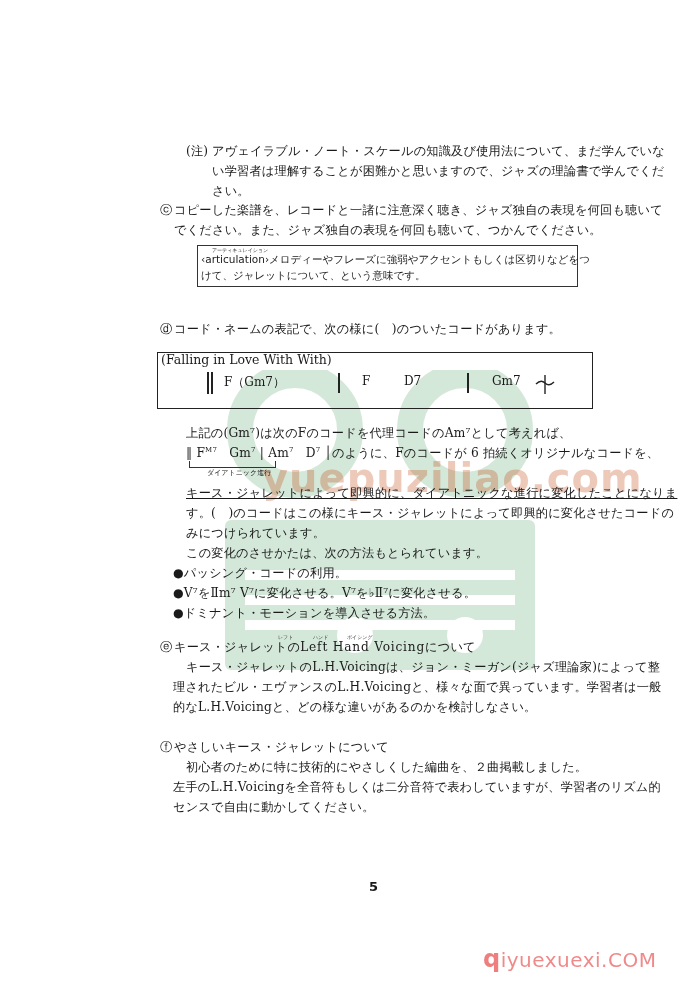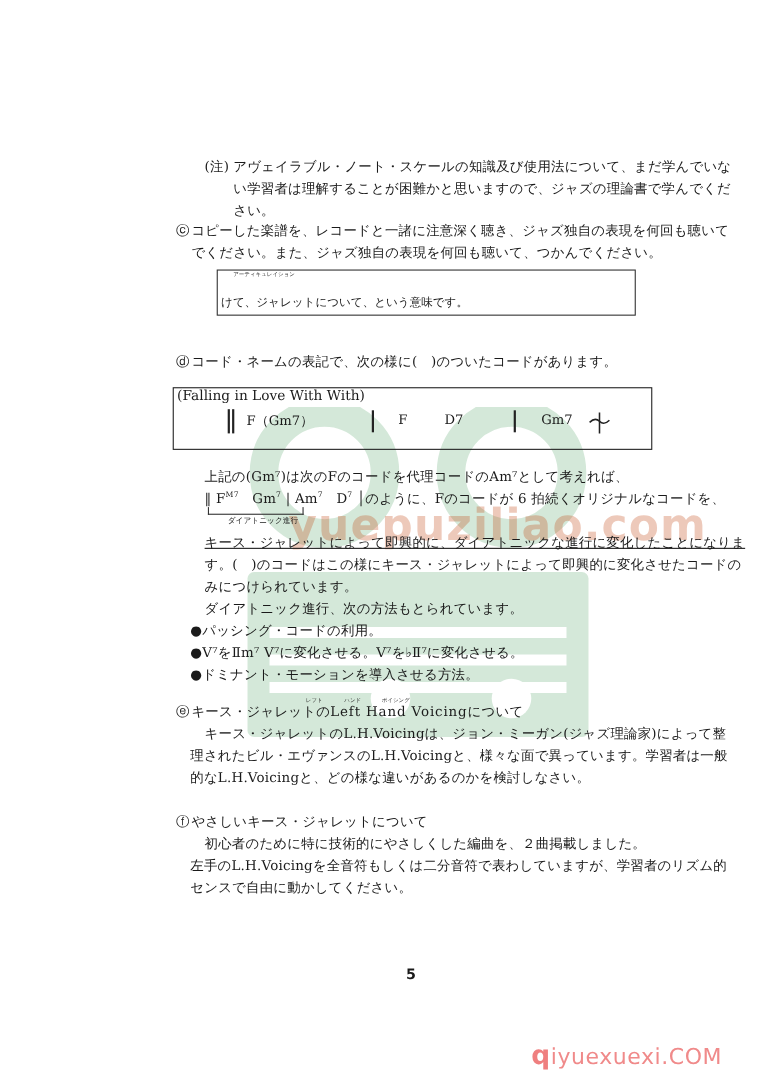--- a/index.html
+++ b/index.html
@@ -54,20 +54,23 @@
   <div class="abs txt" style="left:212px;top:141px;">アヴェイラブル・ノート・スケールの知識及び使用法について、まだ学んでいな</div>
   <div class="abs txt" style="left:212px;top:161px;">い学習者は理解することが困難かと思いますので、ジャズの理論書で学んでくだ</div>
   <div class="abs txt" style="left:212px;top:181px;">さい。</div>
 
   <div class="abs txt" style="left:160px;top:200px;">ⓒ</div>
   <div class="abs txt" style="left:174px;top:200px;">コピーした楽譜を、レコードと一諸に注意深く聴き、ジャズ独自の表現を何回も聴いて</div>
   <div class="abs txt" style="left:174px;top:220px;">でください。また、ジャズ独自の表現を何回も聴いて、つかんでください。</div>
 
   <div class="artic-box">
     <div class="ruby sans" style="left:14px;top:1px;">アーティキュレイション</div>
+    <div class="abs sans" style="left:3px;top:5px;font-size:10.5px;line-height:16px;white-space:nowrap;">
+      <span>‹articulation›</span><span>メロディーやフレーズに強弱やアクセントもしくは区切りなどをつ</span>
+    </div>
     <div class="abs sans" style="left:3px;top:21px;font-size:10.5px;line-height:16px;white-space:nowrap;">けて、ジャレットについて、という意味です。</div>
   </div>
 
   <div class="abs txt" style="left:160px;top:319px;">ⓓ</div>
   <div class="abs txt" style="left:174px;top:319px;">コード・ネームの表記で、次の様に(　)のついたコードがあります。</div>
 
   <div class="chord-box">
     <div class="title">(Falling in Love With With)</div>
     <div class="row">
       <div class="barline" style="left:49px;top:0;height:22px;"></div>
@@ -89,21 +92,21 @@
 
   <div class="abs txt" style="left:186px;top:443px;">
     <span>‖ </span><span>F</span><sup>M7</sup>&nbsp;&nbsp;&nbsp;<span>Gm</span><sup>7</sup> | <span>Am</span><sup>7</sup>&nbsp;&nbsp;&nbsp;<span>D</span><sup>7</sup> <span>│のように、Fのコードが 6 拍続くオリジナルなコードを、</span>
   </div>
   <div class="underbracket" style="left:189px;top:461px;width:85px;height:6px;"></div>
   <div class="abs" style="left:207px;top:469px;font-size:7px;line-height:9px;white-space:nowrap;">ダイアトニック進行</div>
 
   <div class="abs txt" style="left:186px;top:483px;text-decoration:underline;">キース・ジャレットによって即興的に、ダイアトニックな進行に変化したことになりま</div>
   <div class="abs txt" style="left:186px;top:503px;">す。(　)のコードはこの様にキース・ジャレットによって即興的に変化させたコードの</div>
   <div class="abs txt" style="left:186px;top:523px;">みにつけられています。</div>
-  <div class="abs txt" style="left:186px;top:543px;">ダイアトニック進行、次の方法もとられています。</div>
+  <div class="abs txt" style="left:186px;top:543px;">この変化のさせかたは、次の方法もとられています。</div>
 
   <div class="abs txt" style="left:173px;top:563px;">
     <span>●</span><span>パッシング・コードの利用。</span>
   </div>
   <div class="abs txt" style="left:173px;top:583px;">
     <span>●</span><span>V⁷をⅡm⁷ V⁷に変化させる。V⁷を♭Ⅱ⁷に変化させる。</span>
   </div>
   <div class="abs txt" style="left:173px;top:603px;">
     <span>●</span><span>ドミナント・モーションを導入させる方法。</span>
   </div>

